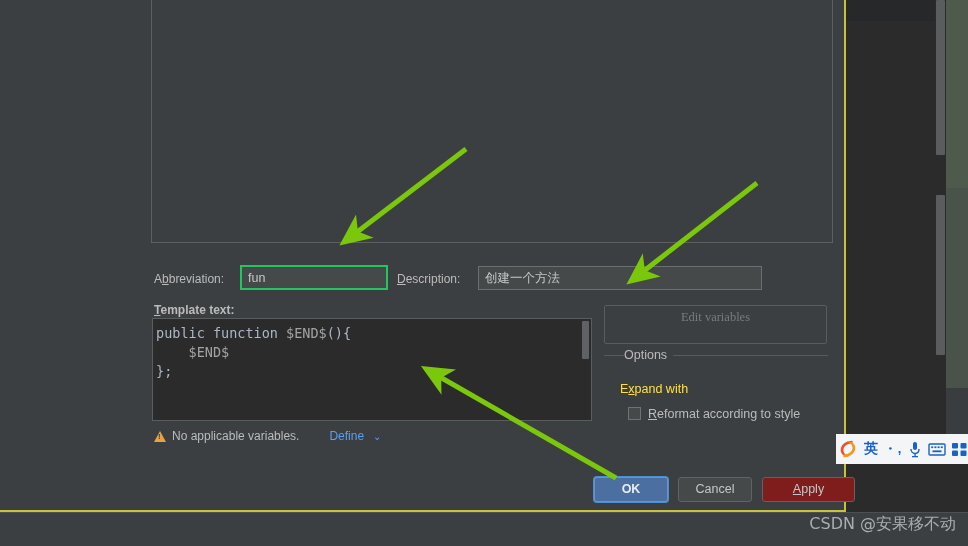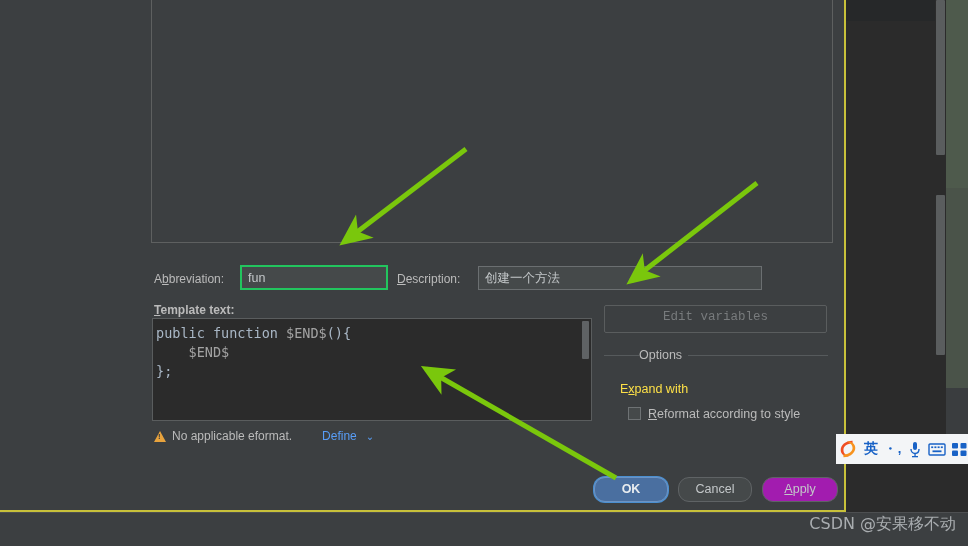--- a/index.html
+++ b/index.html
@@ -227,34 +227,34 @@
   #define-caret {
     color: #589df6;
     font-size: 10px;
     margin-left: 3px;
   }
 
   
   #edit-vars-btn {
     position: absolute;
     left: 604px; top: 305px;
-    width: 223px; height: 28px;
+    width: 223px; height: 39px;
     background: #3c3f41;
     border: 1px solid #5a5d5e;
     border-radius: 2px;
     box-sizing: border-box;
     color: #787b7d;
     font-size: 12.5px;
     text-align: center;
     line-height: 22px;
-    font-family: Liberation Mono, monospace;
+    font-family: Liberation Serif, serif;
   }
   #options-title {
     position: absolute;
-    left: 639px; top: 348px;
+    left: 624px; top: 348px;
     color: #bbbbbb;
     font-size: 12.5px;
     background: #3c3f41;
     padding-right: 6px;
     z-index: 2;
   }
   #options-rule {
     position: absolute;
     left: 604px; top: 355px;
     width: 224px; height: 1px;
@@ -299,21 +299,21 @@
     background: #45494a;
     box-sizing: border-box;
     flex: none;
   }
   #reformat-label { color: #bbbbbb; font-size: 12.5px; }
 
   
   .btn {
     position: absolute;
     height: 25px;
-    border-radius: 11px;
+    border-radius: 3px;
     box-sizing: border-box;
     font-size: 12.5px;
     text-align: center;
     font-family: "Liberation Sans", sans-serif;
     cursor: pointer;
   }
   #ok-btn {
     left: 594px; top: 477px;
     width: 74px;
     background: #4a6fa0;
@@ -326,22 +326,22 @@
   #cancel-btn {
     left: 678px; top: 477px;
     width: 74px;
     background: #45494a;
     border: 1px solid #5f6365;
     color: #c3c7c9;
     line-height: 23px;
   }
   #apply-btn {
     left: 762px; top: 477px;
-    width: 76px;
-    background: #a21caf;
+    width: 93px;
+    background: #7f1d1d;
     border: 1px solid #5f6365;
     color: #c3c7c9;
     line-height: 23px;
   }
 
   
   #arrows {
     position: absolute;
     left: 0; top: 0;
     width: 968px; height: 546px;
@@ -443,21 +443,21 @@
   <div id="tmpl-editor">
     <pre id="tmpl-code"><span>public function </span><span class="tok-var">$END$</span><span>(){</span>
 <span>    </span><span class="tok-var">$END$</span>
 <span>};</span></pre>
     <div id="tmpl-scroll-track"></div>
     <div id="tmpl-scroll-thumb"></div>
   </div>
 
   <div id="ctx-row">
     <span id="warn-icon"></span>
-    <span id="ctx-text">No applicable eformat.</span>
+    <span id="ctx-text">No applicable variables.</span>
     <span id="define-link">Define</span>
     <span id="define-caret">⌄</span>
   </div>
 
   <div id="edit-vars-btn">Edit variables</div>
   <span id="options-title">Options</span>
   <div id="options-rule"></div>
 
   <span id="expand-label">E<span class="mn">x</span>pand with</span>
 

